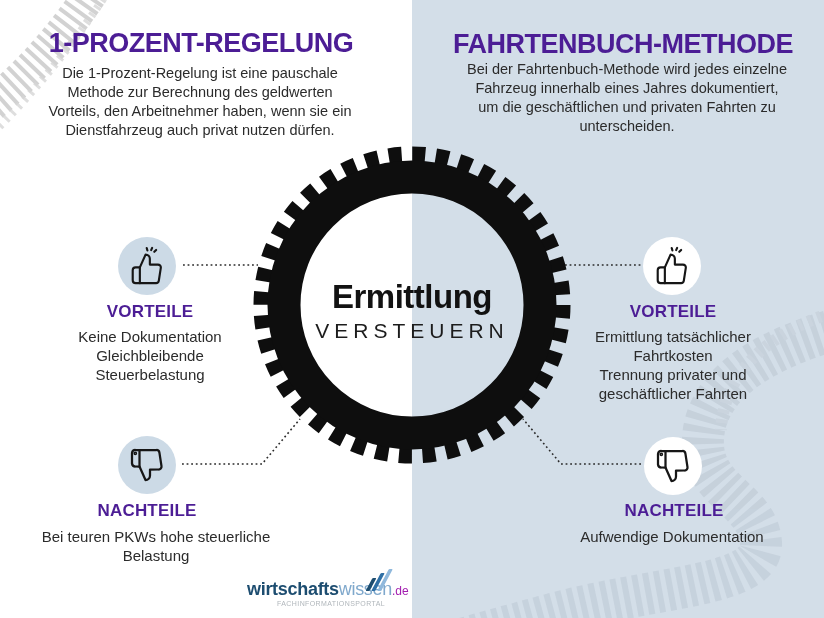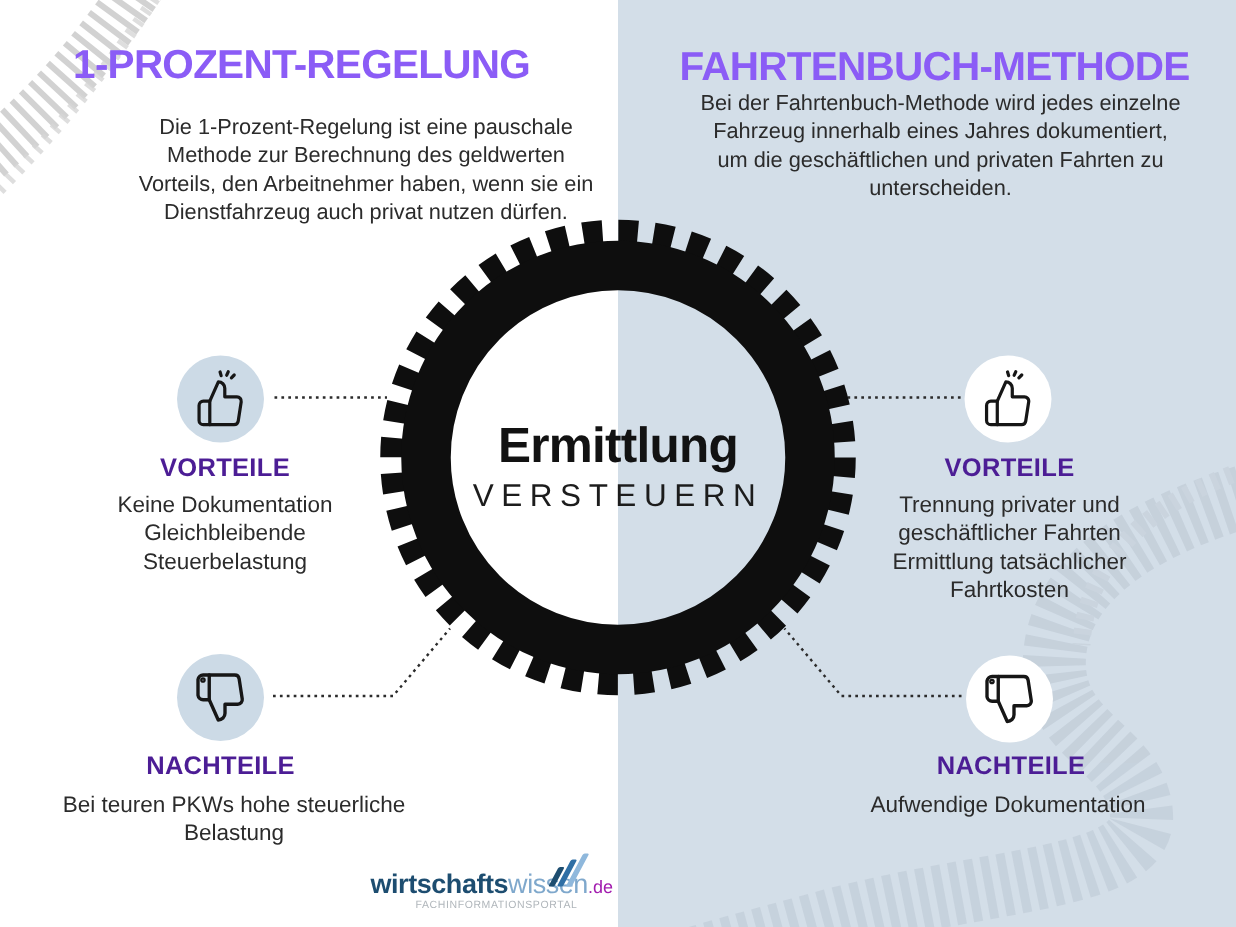--- a/index.html
+++ b/index.html
@@ -7,28 +7,28 @@
     position:relative;width:824px;height:618px;margin:0 auto;
     background:#ffffff;overflow:hidden;
     font-family:"Liberation Sans","DejaVu Sans",sans-serif;
     color:#1c1c1c;
   }
   .right-bg{position:absolute;left:412px;top:0;width:412px;height:618px;background:#d3dee8;}
   svg.layer{position:absolute;left:0;top:0;width:824px;height:618px;pointer-events:none;}
 
   .col-title{
     position:absolute;text-align:center;font-weight:700;font-size:27px;
-    letter-spacing:-0.5px;color:#8b5cf6;white-space:nowrap;
+    letter-spacing:-0.5px;color:#4c1d95;white-space:nowrap;
   }
   .title-left{left:36px;top:28px;width:330px;}
   .title-right{left:443px;top:29px;width:360px;}
   .col-desc{
     position:absolute;text-align:center;font-size:14.5px;line-height:19px;color:#2b2b2b;
   }
-  .desc-left{left:45px;top:76px;width:310px;margin-left:44px;}
+  .desc-left{left:45px;top:64px;width:310px;}
   .desc-right{left:467px;top:60px;width:320px;}
 
   .icon-circle{
     position:absolute;width:58px;height:58px;border-radius:50%;
     display:flex;align-items:center;justify-content:center;
   }
   .icon-circle.blue{background:#ccdae6;}
   .icon-circle.white{background:#ffffff;}
   .icon-circle svg{width:36px;height:40px;stroke:#161616;stroke-width:1.5;
     fill:none;stroke-linecap:round;stroke-linejoin:round;}
@@ -132,22 +132,22 @@
 
   <div class="icon-circle white" style="left:643px;top:237px;">
     <svg viewBox="0 -4 24 28">
       <path d="M12.3 -0.9 L11.8 -2.6 M14.9 -1.1 L15.6 -2.7 M17.1 0.1 L18.4 -1.2"></path>
       <path d="M14 9V5a3 3 0 0 0-3-3l-4 9v11h11.28a2 2 0 0 0 2-1.7l1.38-9a2 2 0 0 0-2-2.3z"></path>
       <path d="M7 22H4a2 2 0 0 1-2-2v-7a2 2 0 0 1 2-2h3"></path>
     </svg>
   </div>
   <div class="sec-label" style="left:573px;top:302px;width:200px;">VORTEILE</div>
   <div class="sec-text" style="left:563px;top:327px;width:220px;">
+    <div>Ermittlung tatsächlicher Fahrtkosten</div>
     <div>Trennung privater und geschäftlicher Fahrten</div>
-    <div>Ermittlung tatsächlicher Fahrtkosten</div>
   </div>
 
   <div class="icon-circle white" style="left:644px;top:437px;">
     <svg viewBox="0 0 24 24">
       <g transform="scale(-1,1) translate(-24,0)">
         <path d="M10 15v4a3 3 0 0 0 3 3l4-9V2H5.72a2 2 0 0 0-2 1.7l-1.38 9a2 2 0 0 0 2 2.3z"></path>
         <path d="M17 2h2.67A2.31 2.31 0 0 1 22 4v7a2.31 2.31 0 0 1-2.33 2H17"></path>
         <circle cx="19.8" cy="4.2" r="0.5"></circle>
       </g>
     </svg>

